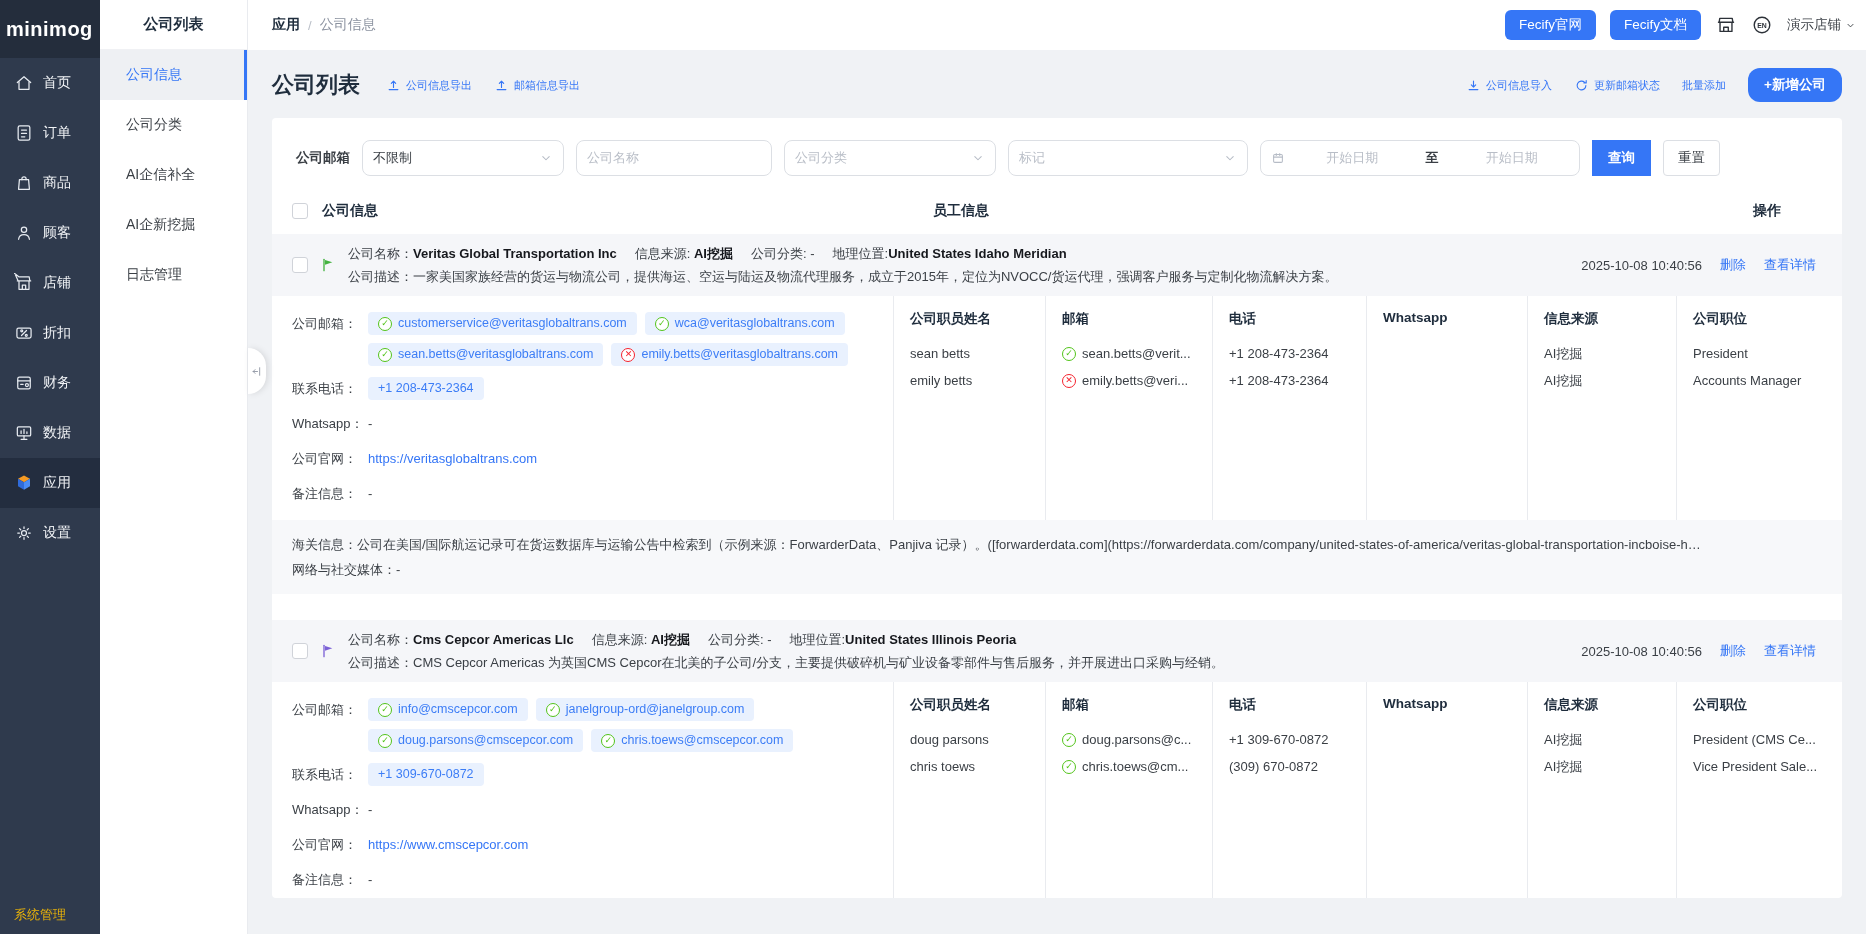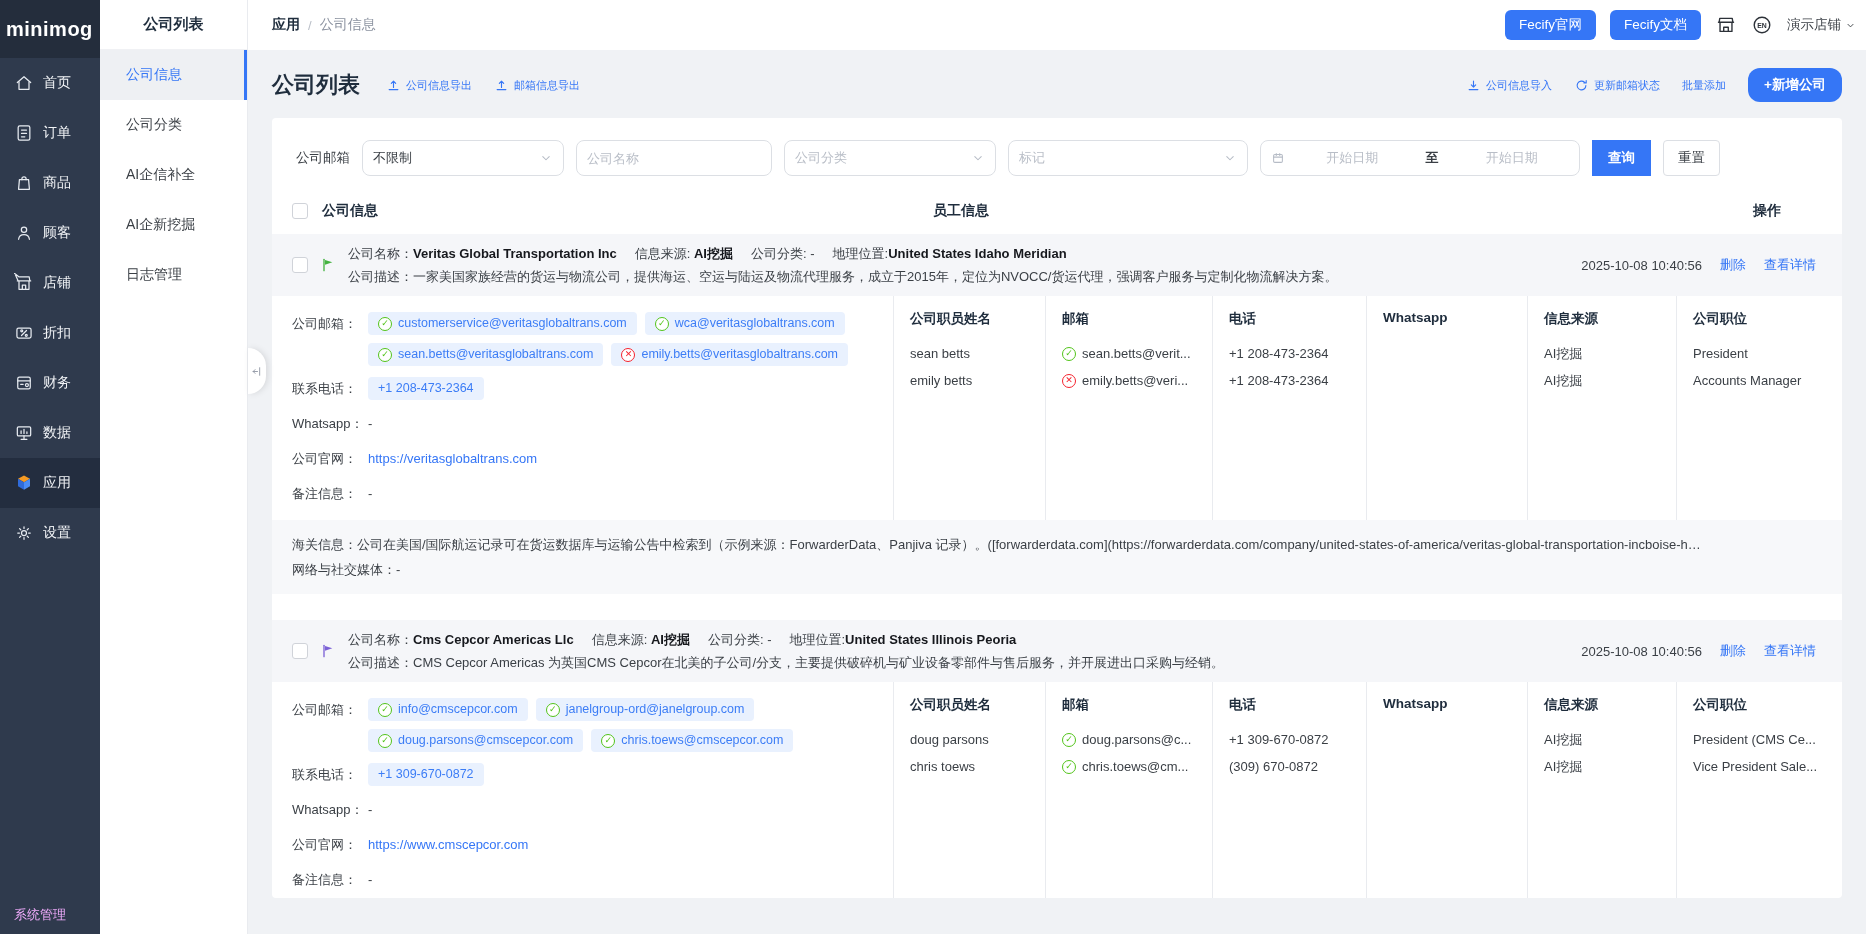--- a/index.html
+++ b/index.html
@@ -8,21 +8,21 @@
   .app { display:flex; width:1866px; height:934px; }
 
   
   .nav { width:100px; background:#2f3a4d; color:#f2f4f7; display:flex; flex-direction:column; flex:none; position:relative;}
   .logo { height:58px; background:#242d3c; color:#fff; font-weight:bold; font-size:20px; letter-spacing:.5px;
     display:flex; align-items:center; padding-left:6px; overflow:hidden;}
   .nav-item { height:50px; display:flex; align-items:center; gap:9px; padding-left:14px; cursor:pointer; font-size:14px;}
   .nav-item.active { background:#232d3f; }
   .nav-item svg { width:20px; height:20px; flex:none; }
   .nav-item svg.line { fill:none; stroke:#e7ebf1; stroke-width:1.5; stroke-linecap:round; stroke-linejoin:round;}
-  .nav-footer { margin-top:auto; padding:0 0 10px 14px; font-size:13px; color:#f0abfc;}
+  .nav-footer { margin-top:auto; padding:0 0 10px 14px; font-size:13px; color:#eab308;}
 
   
   .submenu { width:148px; background:#fff; border-right:1px solid #e9ebef; flex:none; position:relative;}
   .submenu-title { height:50px; display:flex; align-items:center; justify-content:center;
     font-size:15px; font-weight:bold; color:#1f2d3d; border-bottom:1px solid #f0f1f4;}
   .sm-item { height:50px; display:flex; align-items:center; padding-left:26px; font-size:14px; color:#3a3f45; cursor:pointer;}
   .sm-item.active { background:#eef0f3; color:#3576f6; border-right:3px solid #3576f6;}
 
   
   .main { flex:1; display:flex; flex-direction:column; min-width:0; position:relative;}
@@ -42,27 +42,27 @@
   .tlink { color:#3576f6; text-decoration:none; display:inline-flex; align-items:center; gap:5px; font-size:11px; cursor:pointer; white-space:nowrap;text-align:right;}
   .tlink svg { width:15px; height:15px; fill:none; stroke:#3576f6; stroke-width:1.8; stroke-linecap:round; stroke-linejoin:round;}
   .title-spacer { flex:1; }
   .btn-primary { background:#3576f6; color:#fff; border:none; border-radius:12px; height:34px; padding:0 16px;
     font-size:13.5px; cursor:pointer; font-family:inherit; font-weight:bold;}
 
   .card { background:#fff; margin:0 24px; border-radius:4px; height:780px; overflow:hidden;}
 
   
   .filters { display:flex; align-items:center; gap:12px; padding:22px 24px 6px;}
-  .f-label { color:#3a3f45; font-weight:normal; font-size:13.5px; white-space:nowrap;}
+  .f-label { color:#3a3f45; font-weight:bold; font-size:13.5px; white-space:nowrap;}
   .f-select,.f-input,.f-date { height:36px; border:1px solid #dcdfe4; border-radius:8px; background:#fff;
     display:flex; align-items:center; padding:0 10px; cursor:pointer;}
   .f-select { justify-content:space-between;}
   .f-select svg,.f-date svg.cal { width:14px; height:14px; fill:none; stroke:#b6bcc6; stroke-width:1.8; stroke-linecap:round; stroke-linejoin:round;}
   .ph { color:#b9bec7;}
-  .f-input input { border:none; outline:none; width:100%; font-family:Liberation Sans, sans-serif; font-size:13px; color:#3a3f45;}
+  .f-input input { border:none; outline:none; width:100%; font-family:Liberation Mono, monospace; font-size:13px; color:#3a3f45;}
   .f-input input::placeholder { color:#b9bec7;}
   .f-date { gap:10px;}
   .f-date .to { color:#3a3f45; font-weight:bold; margin:0 6px;}
   .btn-search { background:#3576f6; color:#fff; border:none; border-radius:0; height:36px; padding:0 16px; font-size:13.5px; font-weight:bold; cursor:pointer; font-family:inherit;}
   .btn-reset { background:#fff; color:#3a3f45; border:1px solid #dcdfe4; border-radius:4px; height:36px; padding:0 14px; font-size:13.5px; cursor:pointer; font-family:inherit;}
 
   
   .thead { display:flex; align-items:center; padding:20px 20px 14px;}
   .thead .left { width:621px; display:flex; align-items:center; gap:14px; flex:none;}
   .thead .emp-h-label { padding-left:20px; }

